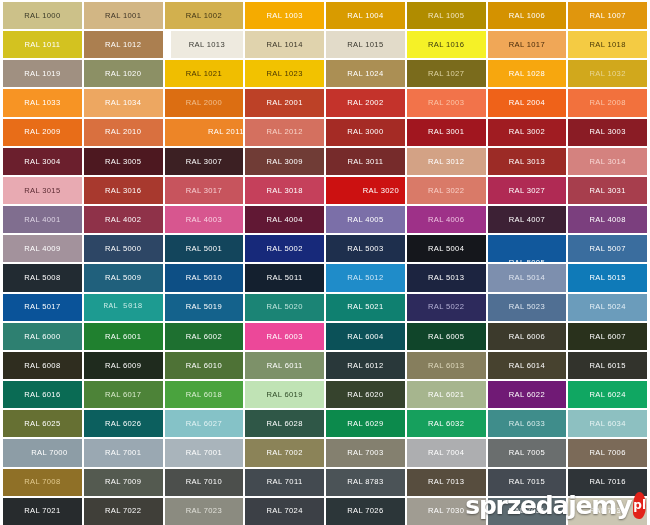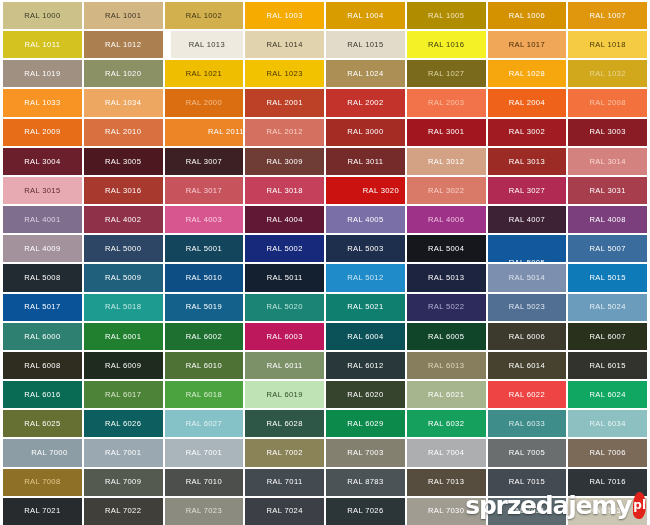--- a/index.html
+++ b/index.html
@@ -324,21 +324,21 @@
     <div class="swatch" style="background: rgb(125, 143, 174);">
       <span class="lbl" style="color: rgb(223, 229, 239);">RAL 5014</span>
     </div>
     <div class="swatch" style="background: rgb(15, 122, 184);">
       <span class="lbl" style="color: rgb(255, 255, 255);">RAL 5015</span>
     </div>
     <div class="swatch" style="background: rgb(10, 83, 153);">
       <span class="lbl" style="color: rgb(255, 255, 255);">RAL 5017</span>
     </div>
     <div class="swatch" style="background: rgb(29, 155, 145);">
-      <span class="lbl" style="color: rgb(199, 235, 230);">RAL 5018</span>
+      <span class="lbl" style="color: rgb(199, 235, 230); font-family: Liberation Mono, monospace;">RAL 5018</span>
     </div>
     <div class="swatch" style="background: rgb(20, 98, 140);">
       <span class="lbl" style="color: rgb(255, 255, 255);">RAL 5019</span>
     </div>
     <div class="swatch" style="background: rgb(27, 132, 117);">
       <span class="lbl" style="color: rgb(191, 229, 221);">RAL 5020</span>
     </div>
     <div class="swatch" style="background: rgb(15, 128, 112);">
       <span class="lbl" style="color: rgb(255, 255, 255);">RAL 5021</span>
     </div>
@@ -353,21 +353,21 @@
     </div>
     <div class="swatch" style="background: rgb(46, 128, 113);">
       <span class="lbl" style="color: rgb(255, 255, 255);">RAL 6000</span>
     </div>
     <div class="swatch" style="background: rgb(32, 128, 47);">
       <span class="lbl" style="color: rgb(255, 255, 255);">RAL 6001</span>
     </div>
     <div class="swatch" style="background: rgb(30, 112, 48);">
       <span class="lbl" style="color: rgb(255, 255, 255);">RAL 6002</span>
     </div>
-    <div class="swatch" style="background: #be185d;">
+    <div class="swatch" style="background: #ec4899;">
       <span class="lbl" style="color: rgb(255, 255, 255);">RAL 6003</span>
     </div>
     <div class="swatch" style="background: rgb(11, 81, 88);">
       <span class="lbl" style="color: rgb(255, 255, 255);">RAL 6004</span>
     </div>
     <div class="swatch" style="background: rgb(16, 69, 42);">
       <span class="lbl" style="color: rgb(255, 255, 255);">RAL 6005</span>
     </div>
     <div class="swatch" style="background: rgb(60, 58, 44);">
       <span class="lbl" style="color: rgb(255, 255, 255);">RAL 6006</span>
@@ -410,21 +410,21 @@
     </div>
     <div class="swatch" style="background: rgb(192, 227, 181);">
       <span class="lbl" style="color: rgb(46, 74, 38);">RAL 6019</span>
     </div>
     <div class="swatch" style="background: rgb(54, 67, 45);">
       <span class="lbl" style="color: rgb(255, 255, 255);">RAL 6020</span>
     </div>
     <div class="swatch" style="background: rgb(166, 181, 142);">
       <span class="lbl" style="color: rgb(255, 255, 255);">RAL 6021</span>
     </div>
-    <div class="swatch" style="background: #ef4444;">
+    <div class="swatch" style="background: #701a75;">
       <span class="lbl" style="color: rgb(255, 255, 255);">RAL 6022</span>
     </div>
     <div class="swatch" style="background: rgb(16, 167, 98);">
       <span class="lbl" style="color: rgb(255, 255, 255);">RAL 6024</span>
     </div>
     <div class="swatch" style="background: rgb(102, 112, 51);">
       <span class="lbl" style="color: rgb(255, 255, 255);">RAL 6025</span>
     </div>
     <div class="swatch" style="background: rgb(12, 95, 94);">
       <span class="lbl" style="color: rgb(255, 255, 255);">RAL 6026</span>

